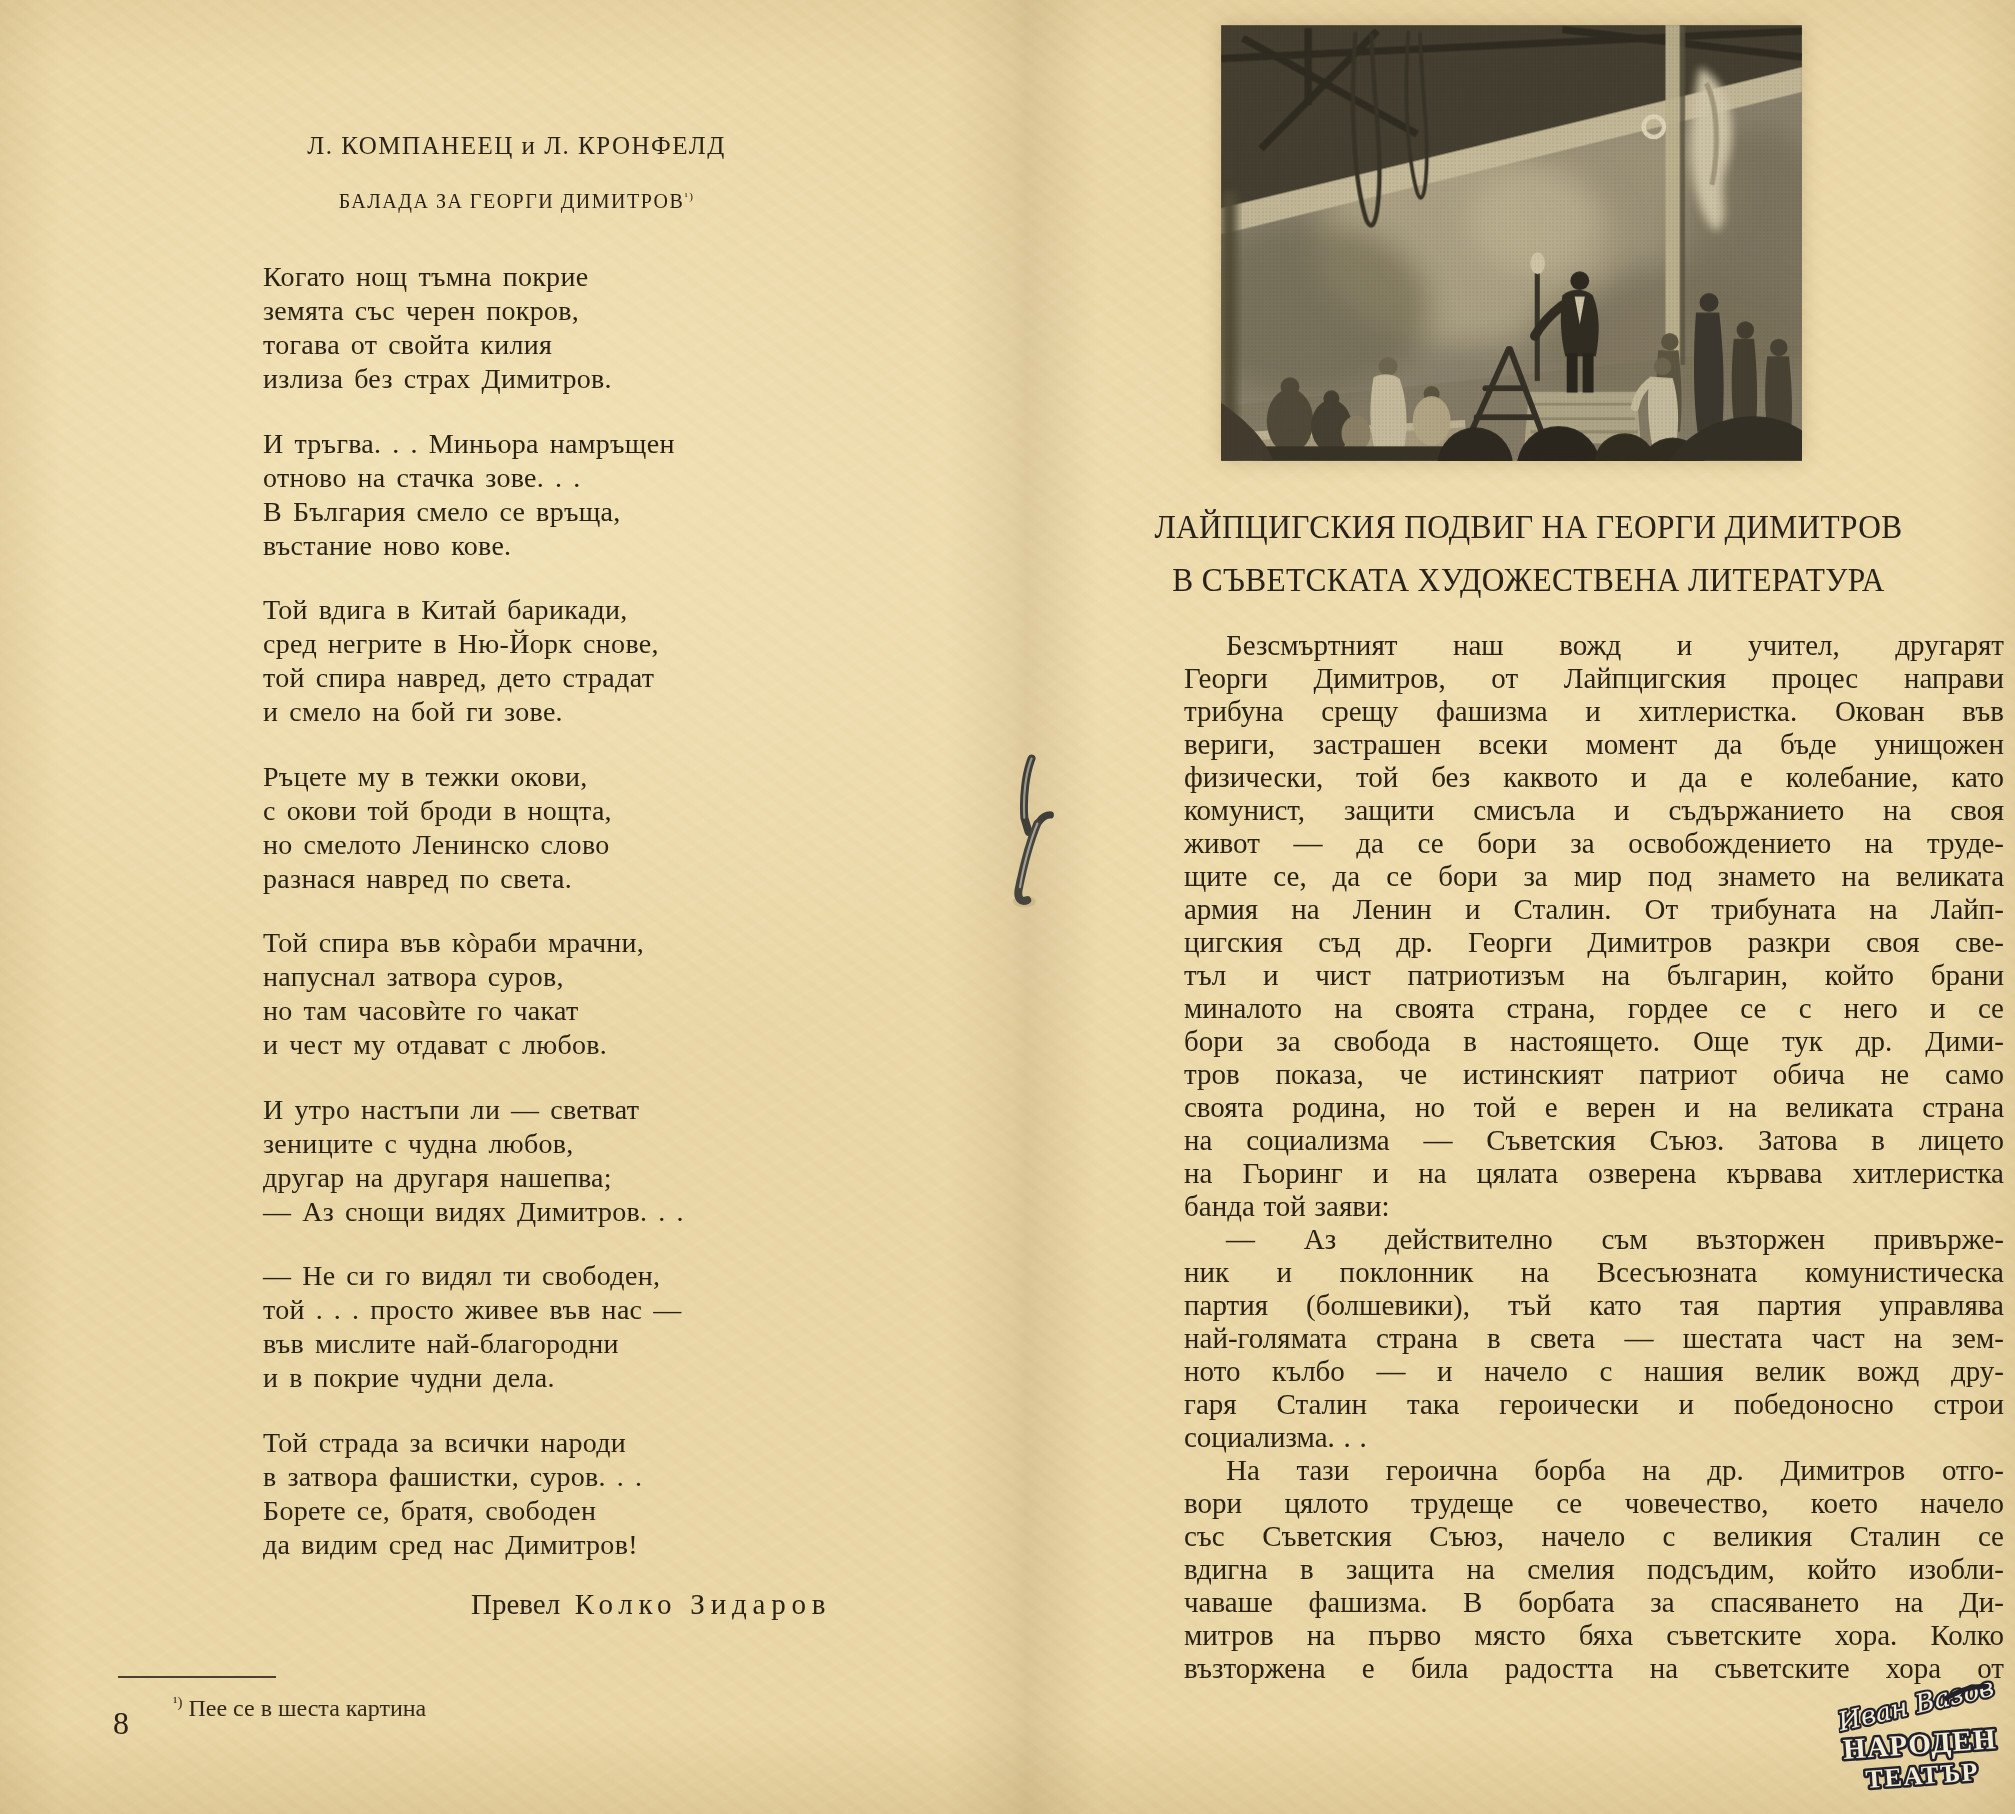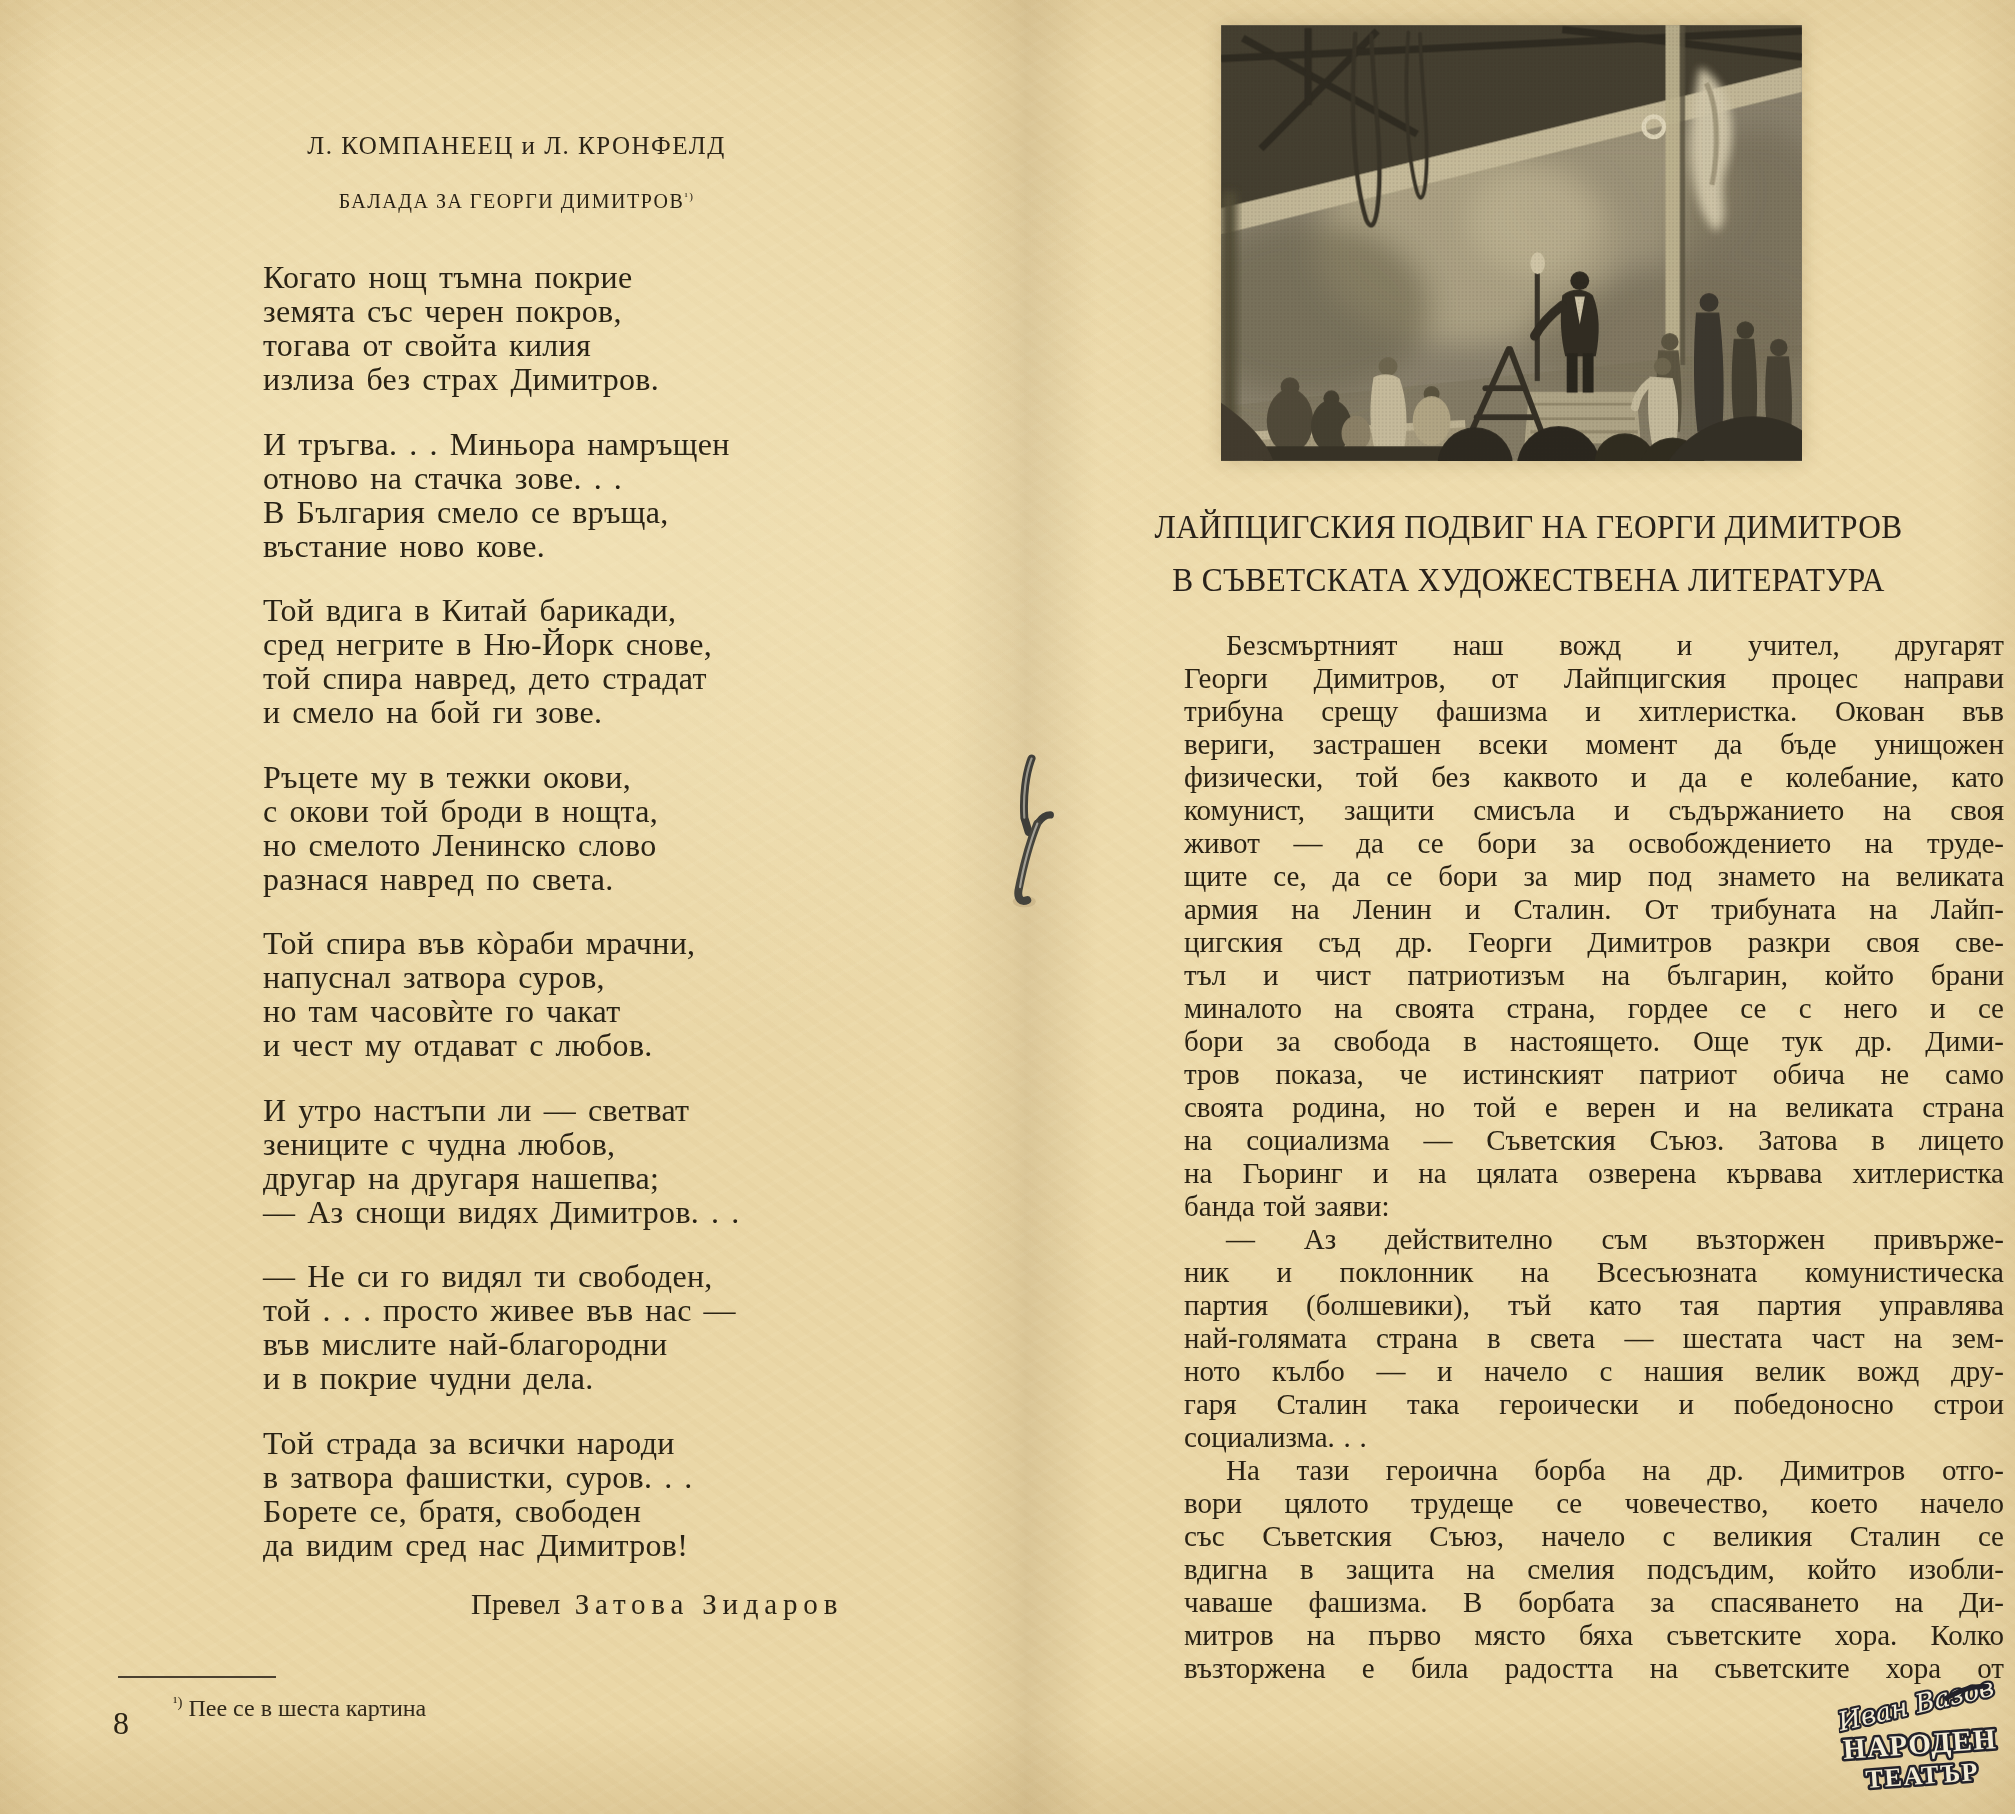--- a/index.html
+++ b/index.html
@@ -19,21 +19,21 @@
   }
   .gutter{position:absolute;left:945px;top:0;width:153px;height:100%;pointer-events:none;
     background:linear-gradient(to right, rgba(110,80,40,0), rgba(110,80,40,.09) 44%, rgba(110,80,40,.13) 53%, rgba(110,80,40,0));}
 
   
   .author-line{position:absolute;left:233px;top:132px;width:567px;text-align:center;
     font-size:25px;letter-spacing:1.5px;color:#2b2317;}
   .poem-title{position:absolute;left:233px;top:190px;width:567px;text-align:center;
     font-size:20px;letter-spacing:1.5px;color:#292115;}
   .poem-title sup{font-size:.55em;vertical-align:super;}
-  .poem{position:absolute;left:263px;top:260px;font-size:32px;line-height:34px;
+  .poem{position:absolute;left:263px;top:260px;font-size:28px;line-height:34px;
     letter-spacing:0.3px;word-spacing:3.6px;color:#2a2315;}
   .stanza{margin-bottom:30.5px;}
   .translator{position:absolute;left:471px;top:1588px;font-size:29px;color:#2a2315;}
   .translator .name{letter-spacing:5.8px;margin-left:14.5px;}
   .footnote-rule{position:absolute;left:118px;top:1676px;width:158px;height:2.2px;background:#4a4030;}
   .footnote{position:absolute;left:173px;top:1694px;font-size:24px;color:#32291a;}
   .footnote sup{font-size:.62em;}
   .page-number{position:absolute;left:113px;top:1705px;font-size:32px;color:#2b2315;}
 
   
@@ -111,21 +111,21 @@
       </div>
       <div class="stanza">
         <div class="poem-line">Той страда за всички народи</div>
         <div class="poem-line">в затвора фашистки, суров. . .</div>
         <div class="poem-line">Борете се, братя, свободен</div>
         <div class="poem-line">да видим сред нас Димитров!</div>
       </div>
     </div>
 
   <div class="translator">
-    <span>Превел</span><span class="name">Затова Зидаров</span>
+    <span>Превел</span><span class="name">Колко Зидаров</span>
   </div>
 
   <div class="footnote-rule"></div>
   <div class="footnote">
     <sup>¹)</sup>
     <span>Пее се в шеста картина</span>
   </div>
   <div class="page-number">8</div>
 
   <div class="staple">

